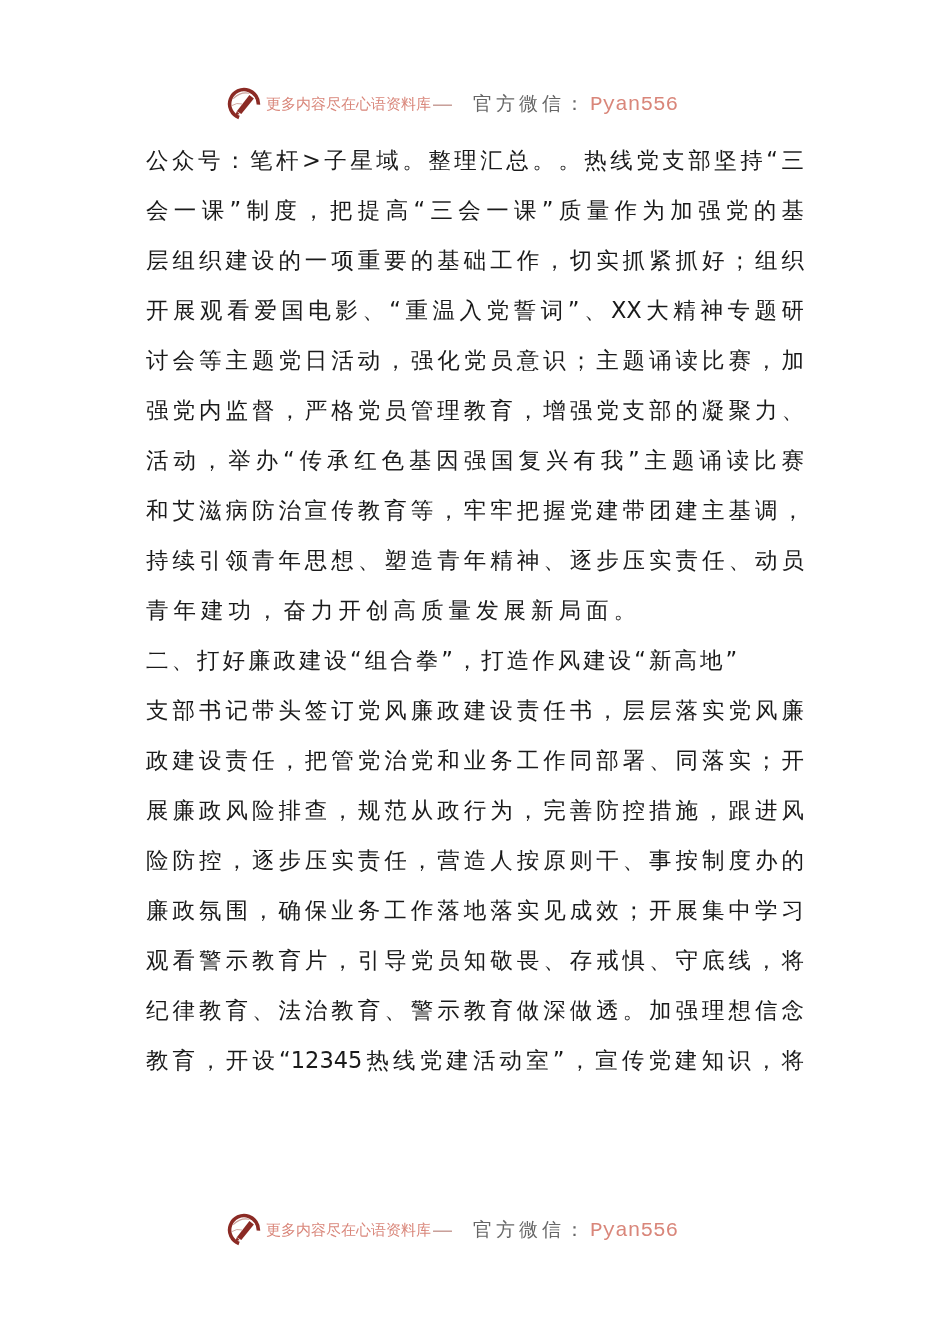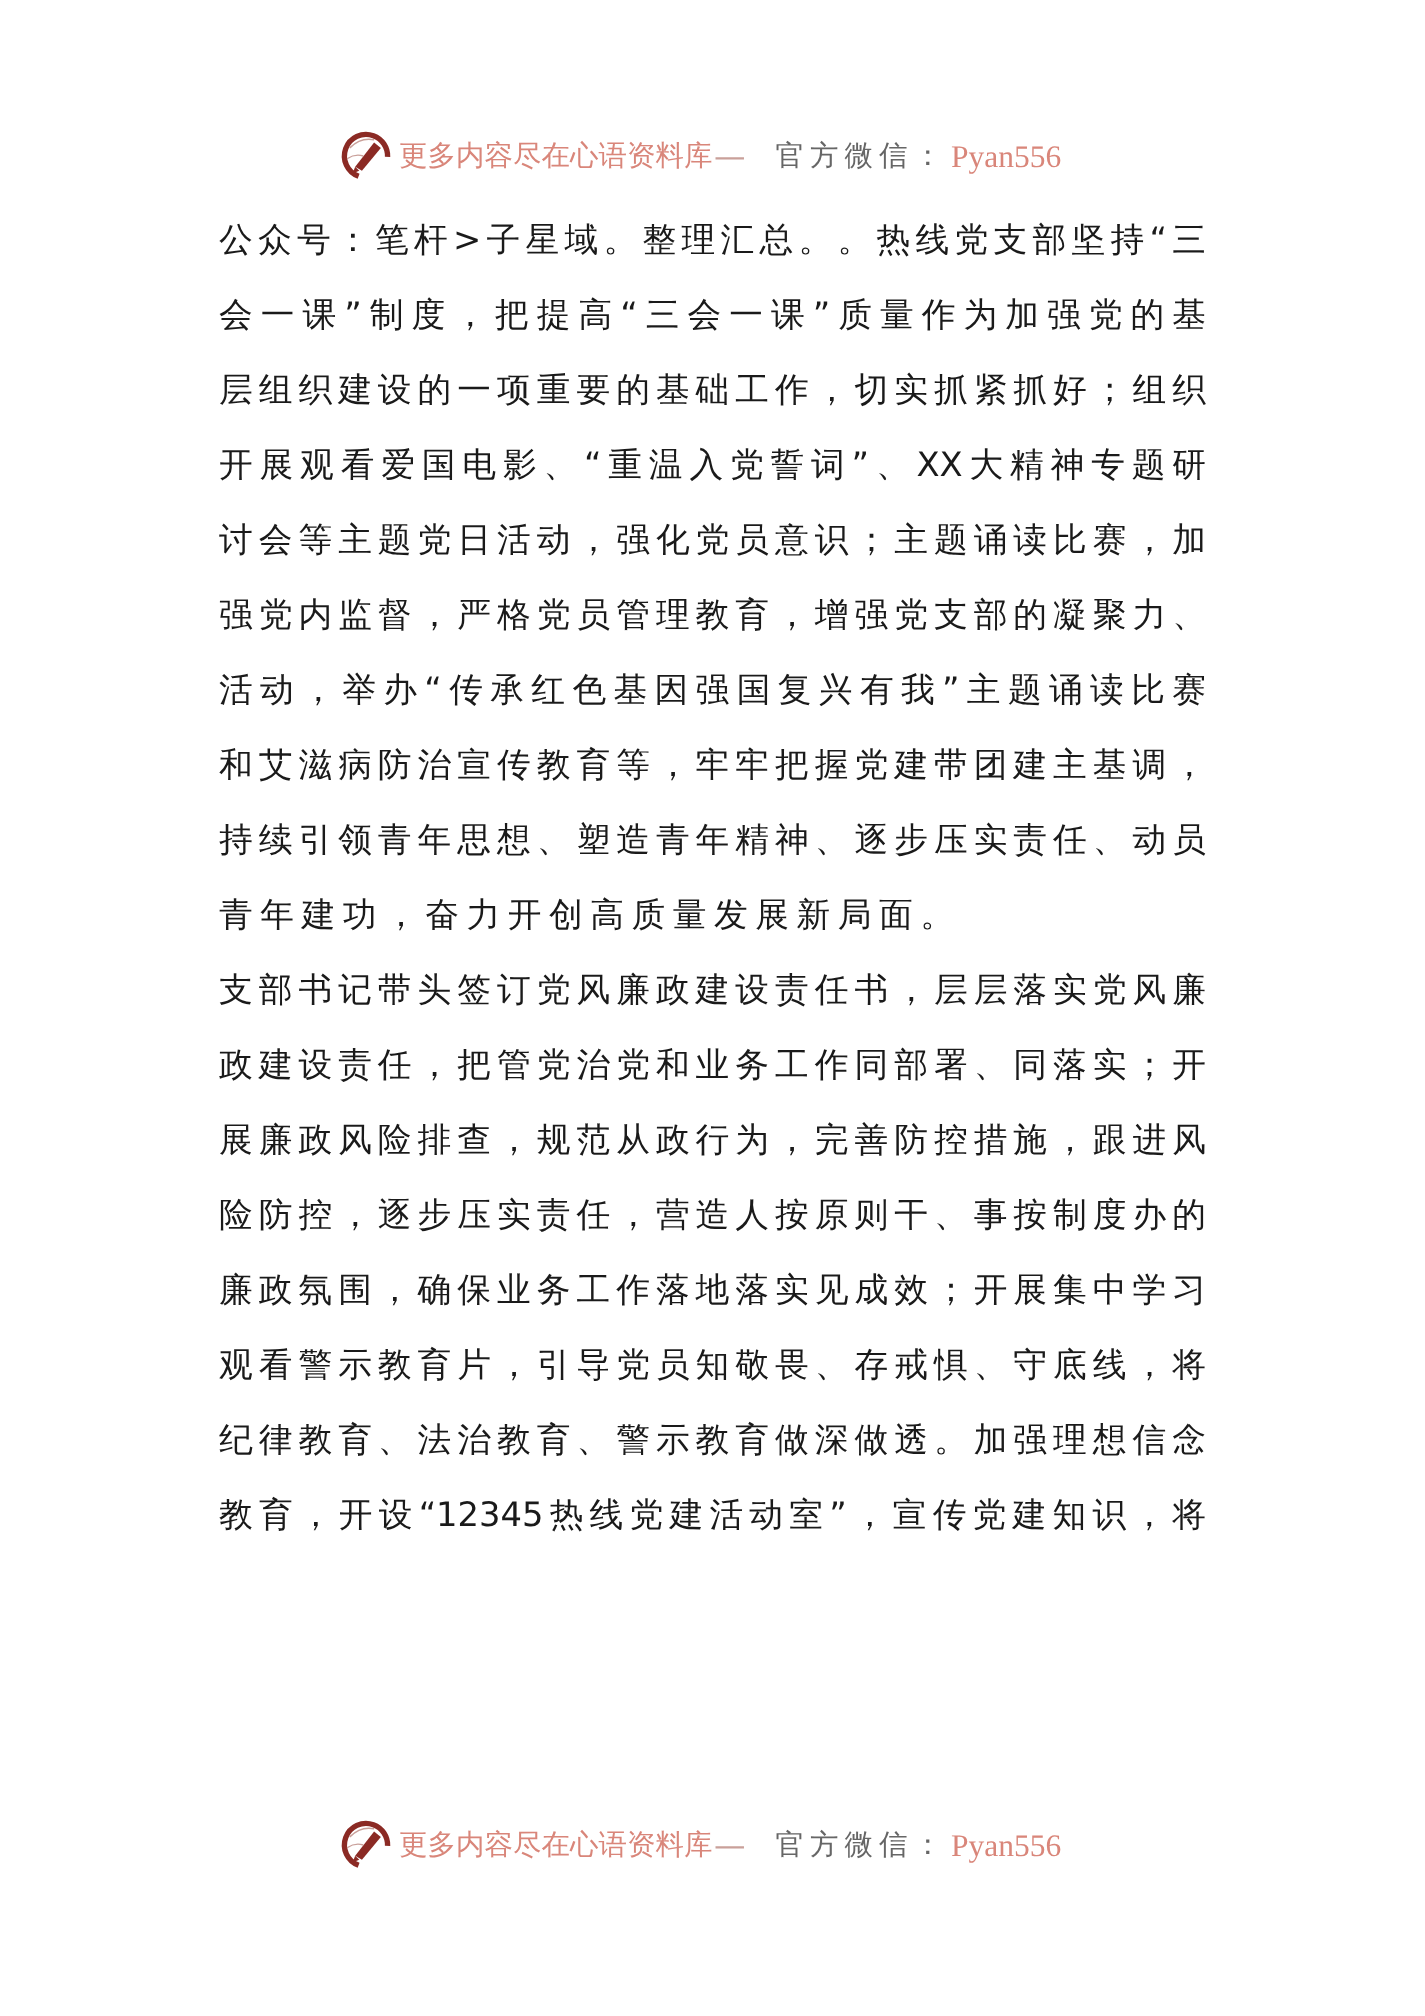--- a/index.html
+++ b/index.html
@@ -26,38 +26,38 @@
     .watermark.top { top: 84px; }
     .watermark.bottom { top: 1210px; }
     .logo {
       width: 36px;
       height: 36px;
       margin-right: 4px;
       flex: none;
     }
     .wm-main {
       font-family: "DejaVu Serif", "Liberation Serif", serif;
-      font-size: 19px;
+      font-size: 15px;
       color: #d9867a;
       letter-spacing: 0px;
     }
     .wm-dash {
       font-size: 21px;
       color: #c9a09a;
       margin: 0 1px;
     }
     .wm-label {
       font-family: "DejaVu Serif", "Liberation Serif", serif;
       font-size: 19px;
       color: #666666;
       letter-spacing: 4px;
       margin-left: 19px;
     }
     .wm-id {
-      font-family: Liberation Serif, serif;
+      font-family: Liberation Mono, monospace;
       font-size: 21px;
       color: #d9867a;
       margin-left: 2px;
     }
     .content {
       position: absolute;
       left: 146px;
       top: 135px;
       width: 658px;
     }
@@ -101,20 +101,21 @@
   <div class="line">公众号：笔杆&gt;子星域。整理汇总。。热线党支部坚持“三</div>
   <div class="line">会一课”制度，把提高“三会一课”质量作为加强党的基</div>
   <div class="line">层组织建设的一项重要的基础工作，切实抓紧抓好；组织</div>
   <div class="line">开展观看爱国电影、“重温入党誓词”、XX大精神专题研</div>
   <div class="line">讨会等主题党日活动，强化党员意识；主题诵读比赛，加</div>
   <div class="line">强党内监督，严格党员管理教育，增强党支部的凝聚力、</div>
   <div class="line">活动，举办“传承红色基因强国复兴有我”主题诵读比赛</div>
   <div class="line">和艾滋病防治宣传教育等，牢牢把握党建带团建主基调，</div>
   <div class="line">持续引领青年思想、塑造青年精神、逐步压实责任、动员</div>
   <div class="line last">青年建功，奋力开创高质量发展新局面。</div>
+  <div class="line heading">二、打好廉政建设“组合拳”，打造作风建设“新高地”</div>
   <div class="line">支部书记带头签订党风廉政建设责任书，层层落实党风廉</div>
   <div class="line">政建设责任，把管党治党和业务工作同部署、同落实；开</div>
   <div class="line">展廉政风险排查，规范从政行为，完善防控措施，跟进风</div>
   <div class="line">险防控，逐步压实责任，营造人按原则干、事按制度办的</div>
   <div class="line">廉政氛围，确保业务工作落地落实见成效；开展集中学习</div>
   <div class="line">观看警示教育片，引导党员知敬畏、存戒惧、守底线，将</div>
   <div class="line">纪律教育、法治教育、警示教育做深做透。加强理想信念</div>
   <div class="line">教育，开设“12345热线党建活动室”，宣传党建知识，将</div>
 </div>
 

